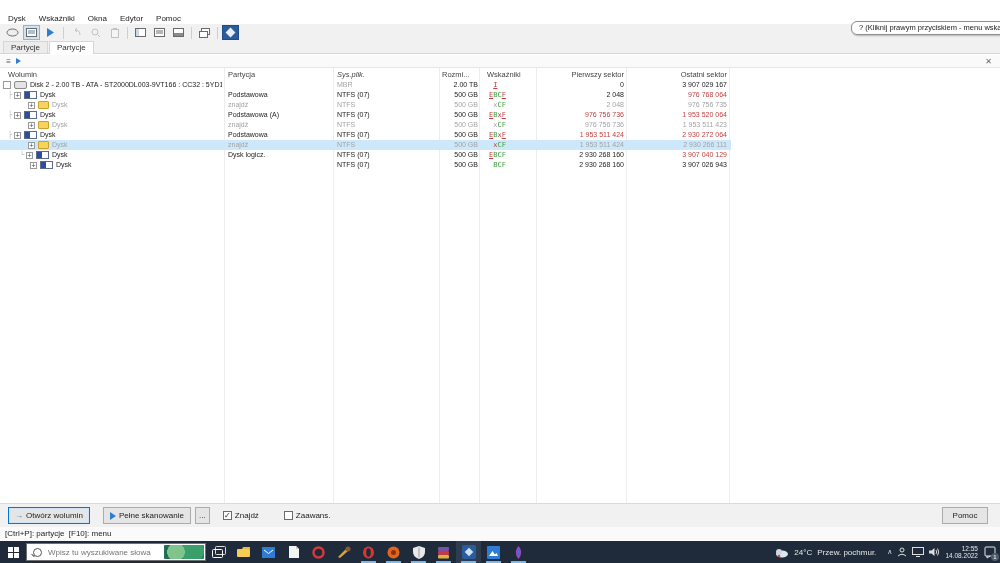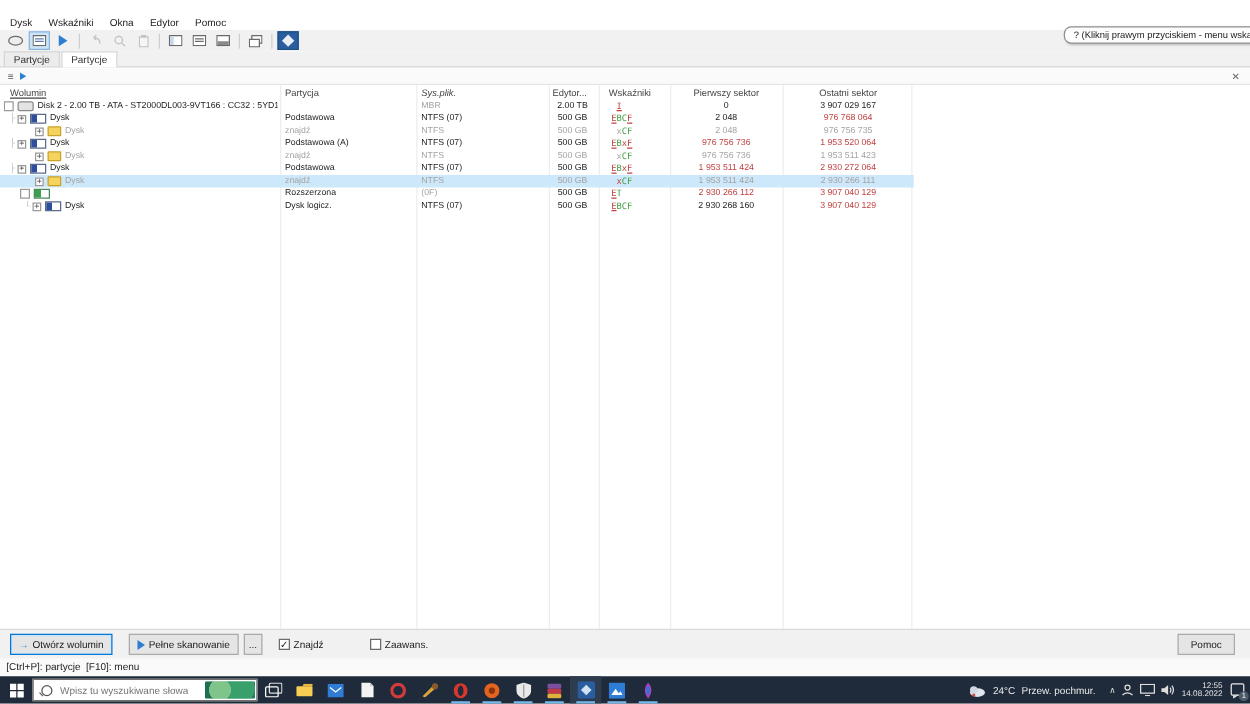--- a/index.html
+++ b/index.html
@@ -41,21 +41,21 @@
   .ph-menu{width:9px;height:9px;margin:0 3px 0 4px;color:#555;font-size:8px;line-height:9px;text-align:center;flex:none;}
   .ph-play{width:0;height:0;border-left:5px solid #2d7dd2;border-top:3.5px solid transparent;
     border-bottom:3.5px solid transparent;margin-right:5px;flex:none;}
   .ph-close{margin-left:auto;margin-right:8px;color:#666;font-size:8px;}
   .colhdr{position:absolute;top:14px;height:11px;font-size:7.5px;color:#444;line-height:11px;overflow:hidden;white-space:nowrap;}
   .gridline{position:absolute;top:13px;width:1px;height:435px;background:#ededed;}
   .rows{position:absolute;left:0;top:25px;width:100%;}
   .row{position:relative;height:10px;width:731px;font-size:7px;line-height:10px;white-space:nowrap;}
   .row.sel{background:#cde8fa;}
   .cell{position:absolute;top:0;height:10px;overflow:hidden;}
-  .num{text-align:center;}
+  .num{text-align:right;}
   .tree{display:flex;align-items:center;}
   .conn{font-family:"DejaVu Sans Mono",monospace;color:#bdbdbd;font-size:7px;width:8px;flex:none;text-align:center;}
   .connblank{width:8px;flex:none;}
   .expand{width:7px;height:7px;border:1px solid #9a9a9a;background:#fff;font-size:7px;line-height:5px;
     text-align:center;color:#444;box-sizing:border-box;margin-right:3px;flex:none;}
   .cb{width:8px;height:8px;border:1px solid #9a9a9a;background:#fff;box-sizing:border-box;margin-right:3px;flex:none;}
   .ticon{width:13px;height:8px;margin-right:3px;flex:none;box-sizing:border-box;}
   .ticon.disk{border:1px solid #8a8a8a;border-radius:2px;background:#e4e4e4;}
   .ticon.part-blue{border:1px solid #5a6b8c;background:linear-gradient(to right,#2d4e9e 0 45%,#fff 45%);}
   .ticon.part-green{border:1px solid #4a8a5a;background:linear-gradient(to right,#3aa050 0 45%,#fff 45%);}
@@ -201,24 +201,24 @@
     <div id="gridlines">
         <div class="gridline" style="left: 224px;"></div>
         <div class="gridline" style="left: 333px;"></div>
         <div class="gridline" style="left: 439px;"></div>
         <div class="gridline" style="left: 479px;"></div>
         <div class="gridline" style="left: 536px;"></div>
         <div class="gridline" style="left: 626px;"></div>
         <div class="gridline" style="left: 729px;"></div>
       </div>
     <div id="colhdrs">
-        <div class="colhdr" style="left: 8px; width: 210px; text-decoration: underline;">Wolumin</div>
+        <div class="colhdr" style="left: 8px; width: 210px;">Wolumin</div>
         <div class="colhdr" style="left: 228px; width: 100px;">Partycja</div>
         <div class="colhdr" style="left: 337px; width: 95px; font-style: italic;">Sys.plik.</div>
-        <div class="colhdr" style="left: 442px; width: 36px;">Edytor...</div>
+        <div class="colhdr" style="left: 442px; width: 36px;">Rozmi...</div>
         <div class="colhdr" style="left: 487px; width: 55px;">Wskaźniki</div>
         <div class="colhdr num" style="left: 538px; width: 86px;">Pierwszy sektor</div>
         <div class="colhdr num" style="left: 630px; width: 97px;">Ostatni sektor</div>
       </div>
     <div class="rows" id="rows">
         <div class="row">
           <div class="cell tree" style="left: 3px; width: 219px;">
             <span class="cb"></span>
             <span class="ticon disk"></span>
             <span style="color: rgb(28, 28, 28);">Disk 2 - 2.00 TB - ATA - ST2000DL003-9VT166 : CC32 : 5YD1M706</span>
@@ -305,67 +305,66 @@
             <span style="color: rgb(163, 163, 163);">Dysk</span>
           </div>
           <div class="cell " style="left: 228px; width: 103px; color: rgb(163, 163, 163);">znajdź</div>
           <div class="cell " style="left: 337px; width: 100px; color: rgb(163, 163, 163);">NTFS</div>
           <div class="cell  num" style="left: 438px; width: 40px; color: rgb(163, 163, 163);">500 GB</div>
           <div class="cell ind" style="left: 489px; width: 58px;">&nbsp;<span style="color: rgb(193, 64, 64);">x</span><span style="color: rgb(63, 158, 63);">C</span><span style="color: rgb(63, 158, 63);">F</span></div>
           <div class="cell  num" style="left: 538px; width: 86px; color: rgb(163, 163, 163);">1 953 511 424</div>
           <div class="cell  num" style="left: 630px; width: 97px; color: rgb(163, 163, 163);">2 930 266 111</div>
         </div>
         <div class="row">
-          <div class="cell tree" style="left: 8px; width: 214px;">
-            <span class="connblank"></span>
-            <span class="cb"></span>
-            <span class="ticon part-green"></span>
-            <span style="color: rgb(28, 28, 28);"></span>
-          </div>
-          <div class="cell " style="left: 228px; width: 103px; color: rgb(28, 28, 28);">Rozszerzona</div>
-          <div class="cell " style="left: 337px; width: 100px; color: rgb(163, 163, 163);">(0F)</div>
-          <div class="cell  num" style="left: 438px; width: 40px; color: rgb(28, 28, 28);">500 GB</div>
-          <div class="cell ind" style="left: 489px; width: 58px;"><span style="color: rgb(193, 64, 64); text-decoration: underline;">E</span><span style="color: rgb(63, 158, 63);">T</span></div>
-          <div class="cell  num" style="left: 538px; width: 86px; color: rgb(193, 64, 64);">2 930 266 112</div>
-          <div class="cell  num" style="left: 630px; width: 97px; color: rgb(193, 64, 64);">3 907 040 129</div>
-        </div>
-        <div class="row">
           <div class="cell tree" style="left: 18px; width: 204px;">
             <span class="conn">└</span>
             <span class="expand">+</span>
             <span class="ticon part-blue"></span>
             <span style="color: rgb(28, 28, 28);">Dysk</span>
           </div>
           <div class="cell " style="left: 228px; width: 103px; color: rgb(28, 28, 28);">Dysk logicz.</div>
           <div class="cell " style="left: 337px; width: 100px; color: rgb(28, 28, 28);">NTFS (07)</div>
           <div class="cell  num" style="left: 438px; width: 40px; color: rgb(28, 28, 28);">500 GB</div>
           <div class="cell ind" style="left: 489px; width: 58px;"><span style="color: rgb(193, 64, 64); text-decoration: underline;">E</span><span style="color: rgb(63, 158, 63);">B</span><span style="color: rgb(63, 158, 63);">C</span><span style="color: rgb(63, 158, 63);">F</span></div>
           <div class="cell  num" style="left: 538px; width: 86px; color: rgb(28, 28, 28);">2 930 268 160</div>
           <div class="cell  num" style="left: 630px; width: 97px; color: rgb(193, 64, 64);">3 907 040 129</div>
         </div>
+        <div class="row">
+          <div class="cell tree" style="left: 30px; width: 192px;">
+            <span class="expand">+</span>
+            <span class="ticon part-blue"></span>
+            <span style="color: rgb(28, 28, 28);">Dysk</span>
+          </div>
+          <div class="cell " style="left: 228px; width: 103px; color: rgb(28, 28, 28);"></div>
+          <div class="cell " style="left: 337px; width: 100px; color: rgb(28, 28, 28);">NTFS (07)</div>
+          <div class="cell  num" style="left: 438px; width: 40px; color: rgb(28, 28, 28);">500 GB</div>
+          <div class="cell ind" style="left: 489px; width: 58px;">&nbsp;<span style="color: rgb(63, 158, 63);">B</span><span style="color: rgb(63, 158, 63);">C</span><span style="color: rgb(63, 158, 63);">F</span></div>
+          <div class="cell  num" style="left: 538px; width: 86px; color: rgb(28, 28, 28);">2 930 268 160</div>
+          <div class="cell  num" style="left: 630px; width: 97px; color: rgb(28, 28, 28);">3 907 026 943</div>
+        </div>
       </div>
   </div>
 
   <div class="bottombar">
     <div class="btn default" style="margin-left:8px">
       <span style="color:#2d7dd2">→</span>
       <span>Otwórz wolumin</span>
     </div>
     <div class="btn" style="margin-left:13px">
       <span class="btnplay"></span>
       <span>Pełne skanowanie</span>
     </div>
     <div class="btn" style="margin-left:4px;width:15px;padding:0">
       <span>...</span>
     </div>
     <label class="chk" style="margin-left:13px">
       <span class="chkbox" id="chk-find">✓</span>
       <span>Znajdź</span>
     </label>
-    <label class="chk" style="margin-left:37px">
+    <label class="chk" style="margin-left:25px">
       <span class="chkbox" id="chk-adv"></span>
       <span>Zaawans.</span>
     </label>
     <div class="btn" style="margin-left:auto;margin-right:12px;width:46px">
       <span>Pomoc</span>
     </div>
   </div>
 
   <div class="statusbar">[Ctrl+P]: partycje  [F10]: menu</div>
 

